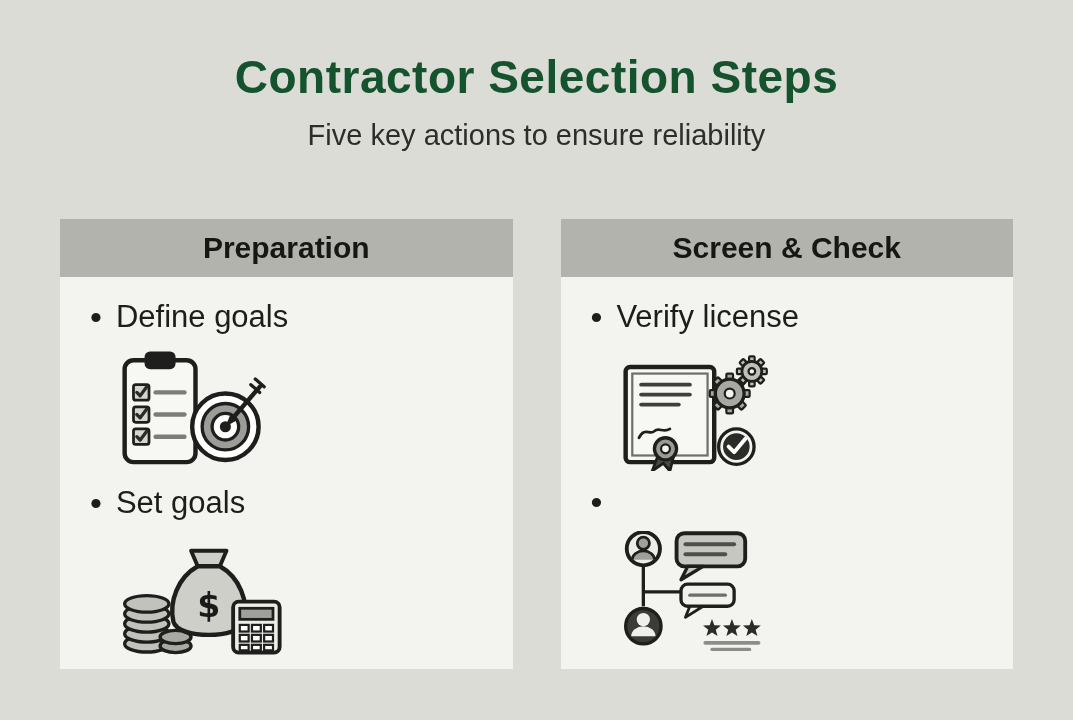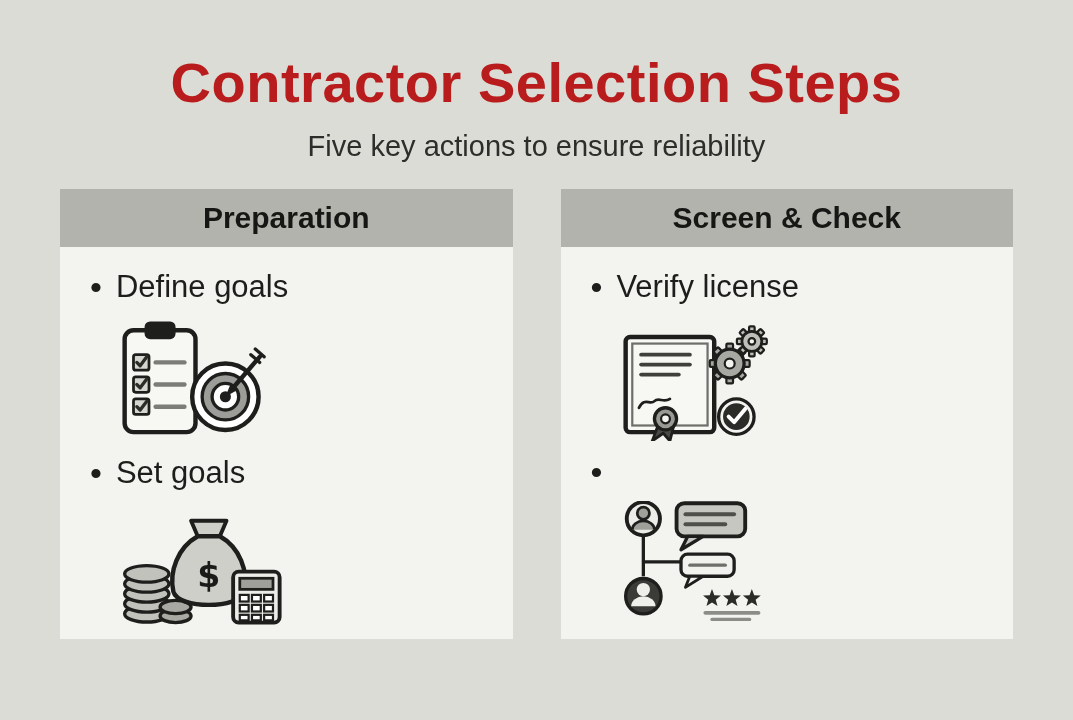--- a/index.html
+++ b/index.html
@@ -7,38 +7,38 @@
     width: 1073px;
     height: 720px;
     background: #dcdcd6;
     font-family: "Liberation Sans", sans-serif;
     color: #1a1a18;
     overflow: hidden;
     position: relative;
   }
   .title {
     text-align: center;
-    font-size: 56px;
+    font-size: 46px;
     font-weight: 700;
     letter-spacing: .5px;
     margin: 50px 0 0;
-    color: #b91c1c;
+    color: #14532d;
   }
   .subtitle {
     text-align: center;
     font-size: 29px;
     font-weight: 400;
     margin: 15px 0 12px;
     color: #2d2d2b;
   }
   .panels {
     display: grid;
     grid-template-columns: 1fr 1fr;
     gap: 48px;
-    margin: 26px 60px 0;
+    margin: 67px 60px 0;
     height: 450px;
   }
   .panel { display: flex; flex-direction: column; }
   .panel-header {
     background: #b3b3ad;
     height: 58px;
     display: flex;
     align-items: center;
     justify-content: center;
     font-size: 30px;

